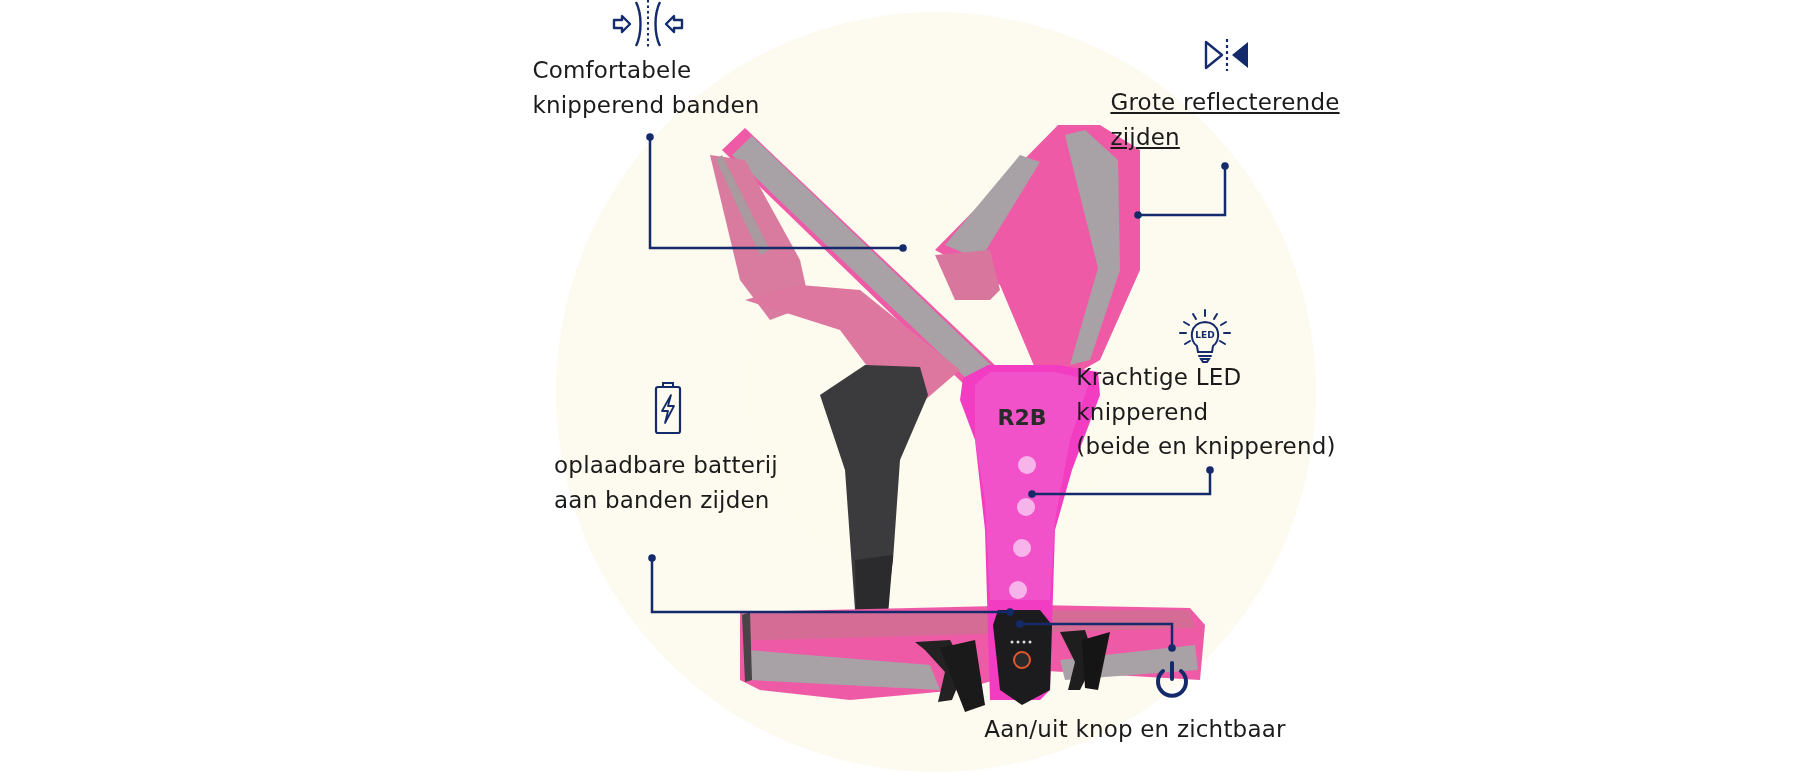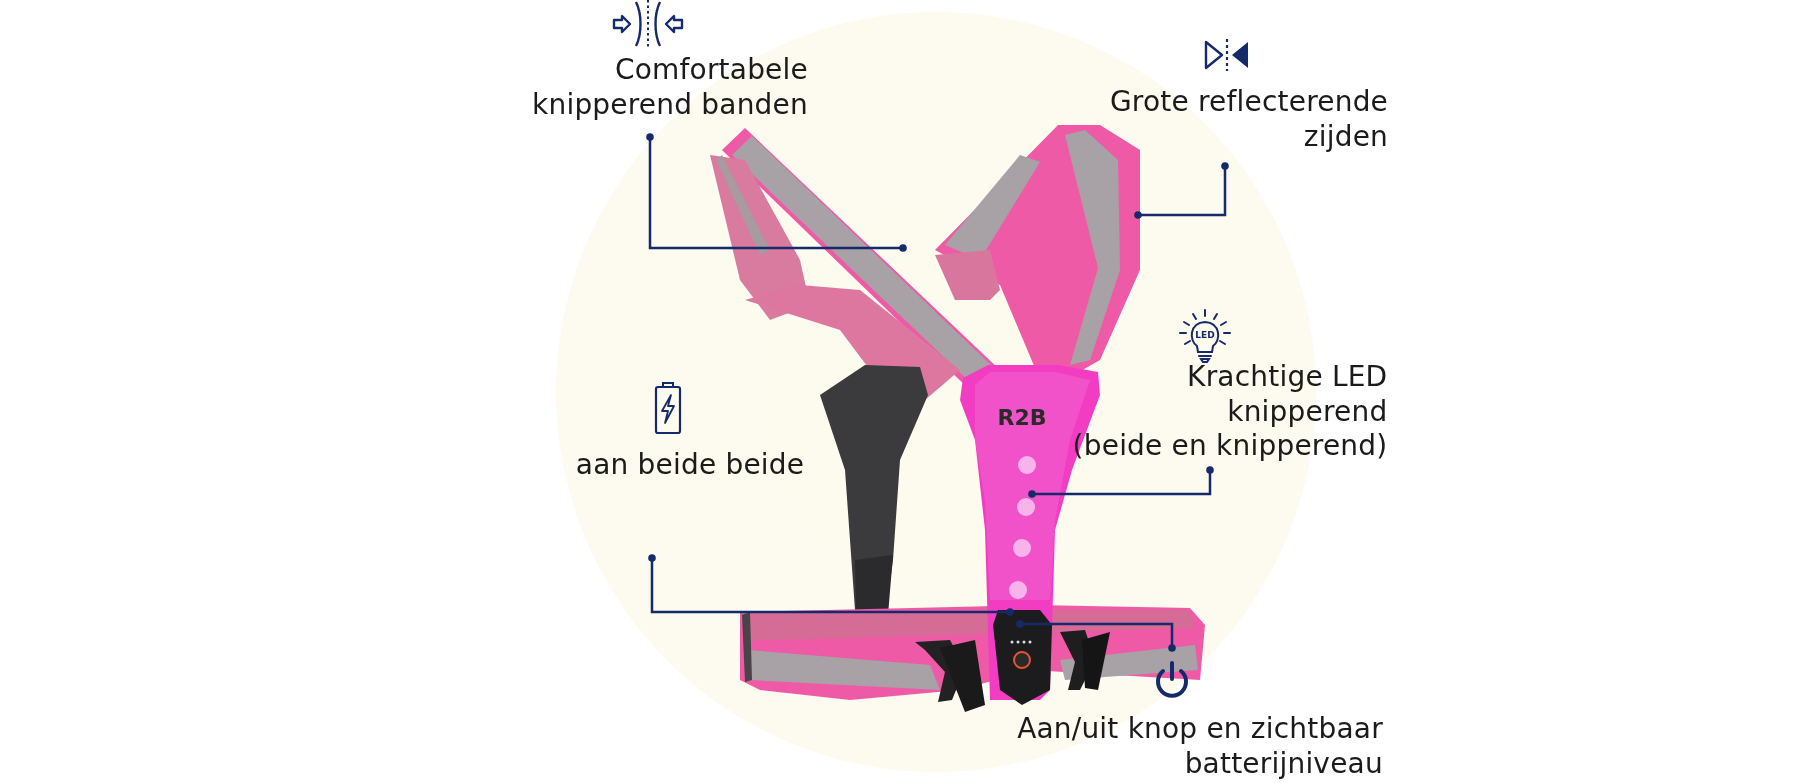--- a/index.html
+++ b/index.html
@@ -5,22 +5,22 @@
   html, body { margin:0; padding:0; }
   body {
     width:1800px; height:783px; background:#ffffff; position:relative; overflow:hidden;
     font-family: "DejaVu Sans", "Liberation Sans", sans-serif; color:#1b1b1b;
   }
   .bg-circle {
     position:absolute; left:556px; top:12px; width:760px; height:760px; border-radius:50%;
     background: radial-gradient(circle at 50% 50%, #fdfaee 0%, #fdfaef 70%, #fefcf4 100%);
   }
   .label {
-    position:absolute; text-align:right; font-size:28px; line-height:34.5px; letter-spacing:0.2px;
-    white-space:nowrap; transform:translateX(-50%);margin-left:24px;
+    position:absolute; text-align:left; font-size:23px; line-height:34.5px; letter-spacing:0.2px;
+    white-space:nowrap; transform:translateX(-50%);
   }
   .label span { display:block; }
   .icon { position:absolute; transform:translate(-50%,-50%); }
   svg.overlay { position:absolute; left:0; top:0; }
 </style>
 </head>
 <body>
 
 <div class="bg-circle"></div>
 
@@ -152,31 +152,31 @@
     <path d="M11,12 A14,14 0 1 0 29,12" fill="none" stroke="#142a6b" stroke-width="4" stroke-linecap="round"></path>
     <line x1="20" y1="4" x2="20" y2="20" stroke="#142a6b" stroke-width="4" stroke-linecap="round"></line>
   </svg>
 </div>
 
 <div class="label" style="left:646px; top:53px;">
   <span>Comfortabele</span>
   <span>knipperend banden</span>
 </div>
 
-<div class="label" style="left:1225px; top:85px;">
+<div class="label" style="left:1225px; top:85px;text-decoration:underline;">
   <span>Grote reflecterende</span>
   <span>zijden</span>
 </div>
 
 <div class="label" style="left:1206px; top:360px;">
   <span>Krachtige LED</span>
   <span>knipperend</span>
   <span>(beide en knipperend)</span>
 </div>
 
 <div class="label" style="left:666px; top:448px;">
-  <span>aan beide beide</span>
+  <span>oplaadbare batterij</span>
+  <span>aan banden zijden</span>
 </div>
 
-<div class="label" style="left:1176px; top:712px;">
+<div class="label" style="left:1135px; top:712px;">
   <span>Aan/uit knop en zichtbaar</span>
-  <span>batterijniveau</span>
 </div>
 
 </body></html>

